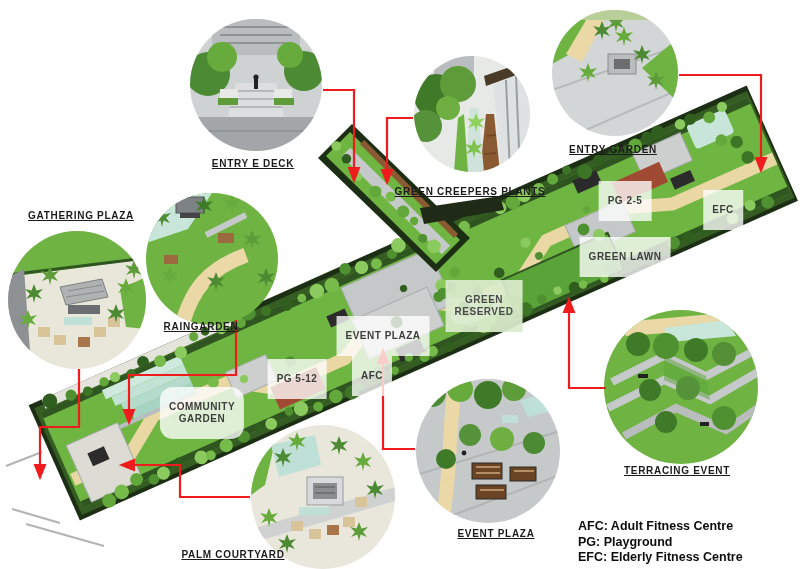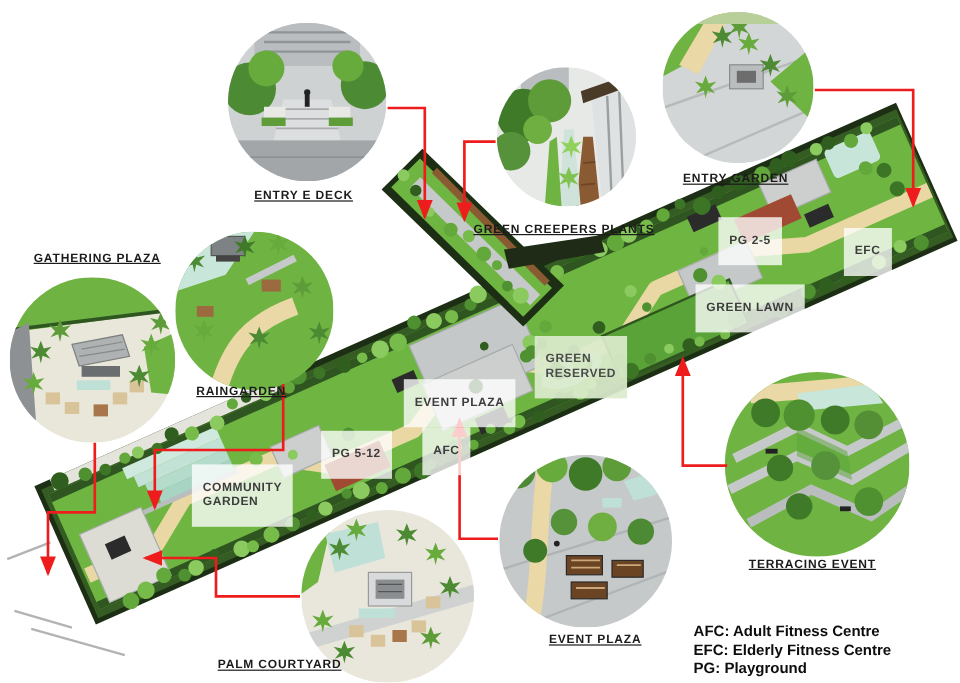--- a/index.html
+++ b/index.html
@@ -9,21 +9,21 @@
   .layer{position:absolute;left:0;top:0;}
   
   .callout-circle{position:absolute;border-radius:50%;overflow:hidden;}
   .callout-circle svg{width:100%;height:100%;}
   
   .callout-label{position:absolute;transform:translateX(-50%);white-space:nowrap;
     font-weight:bold;font-size:10px;letter-spacing:.7px;color:#1b1b1b;text-decoration:underline;}
   
   .plan-box{position:absolute;transform:translate(-50%,-50%);white-space:nowrap;
     background:rgba(255,255,255,.78);color:#3d3d3d;font-weight:bold;font-size:10px;
-    letter-spacing:.5px;padding:14px 9px;text-align:left;line-height:12px;}
+    letter-spacing:.5px;padding:14px 9px;text-align:center;line-height:12px;}
   .plan-box.green{background:rgba(219,235,205,.92);color:#4a4a4a;}
   .plan-box .ln{display:block;}
   
   .legend{position:absolute;left:578px;top:519px;color:#0d0d0d;font-size:12.5px;
     font-weight:bold;line-height:15.5px;}
   .legend div{white-space:nowrap;}
 </style>
 </head>
 <body>
 
@@ -447,24 +447,24 @@
   <div class="plan-box" style="left:625px;top:201px;">PG 2-5</div>
   <div class="plan-box" style="left:723px;top:210px;">EFC</div>
   <div class="plan-box" style="left:625px;top:257px;">GREEN LAWN</div>
   <div class="plan-box green" style="left:484px;top:306px;">
     <span class="ln">GREEN</span>
     <span class="ln">RESERVED</span>
   </div>
   <div class="plan-box" style="left:383px;top:336px;">EVENT PLAZA</div>
   <div class="plan-box" style="left:372px;top:376px;">AFC</div>
   <div class="plan-box" style="left:297px;top:379px;">PG 5-12</div>
-  <div class="plan-box" style="left:202px;top:413px;">
+  <div class="plan-box" style="left:202px;top:413px;border-radius:13px;">
     <span class="ln">COMMUNITY</span>
     <span class="ln">GARDEN</span>
   </div>
 
   <div class="legend">
     <div>AFC: Adult Fitness Centre</div>
+    <div>PG: Playground</div>
     <div>EFC: Elderly Fitness Centre</div>
-    <div>PG: Playground</div>
   </div>
 
 </div>
 
 </body></html>

